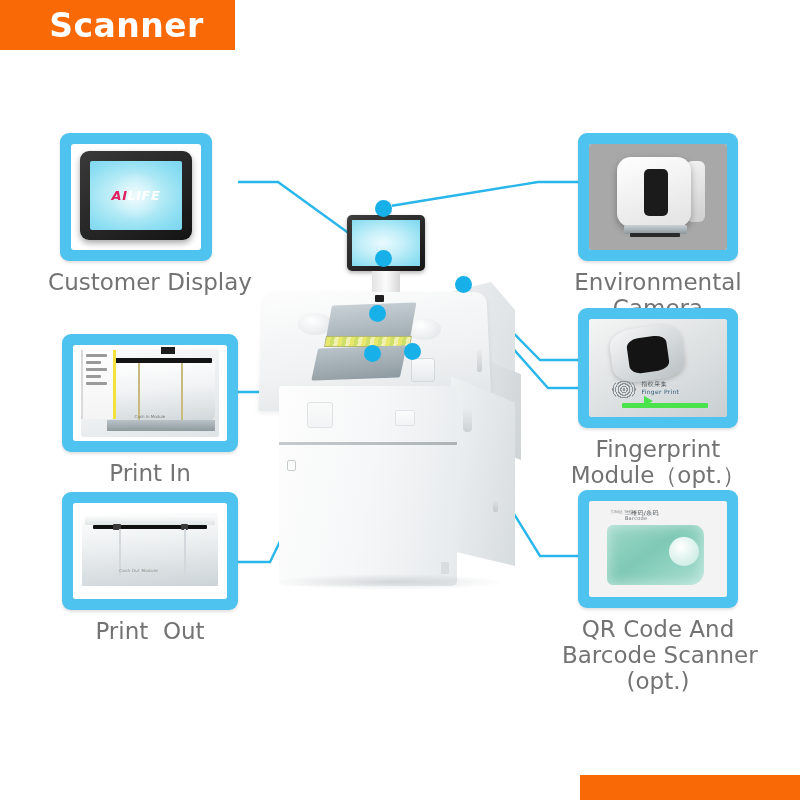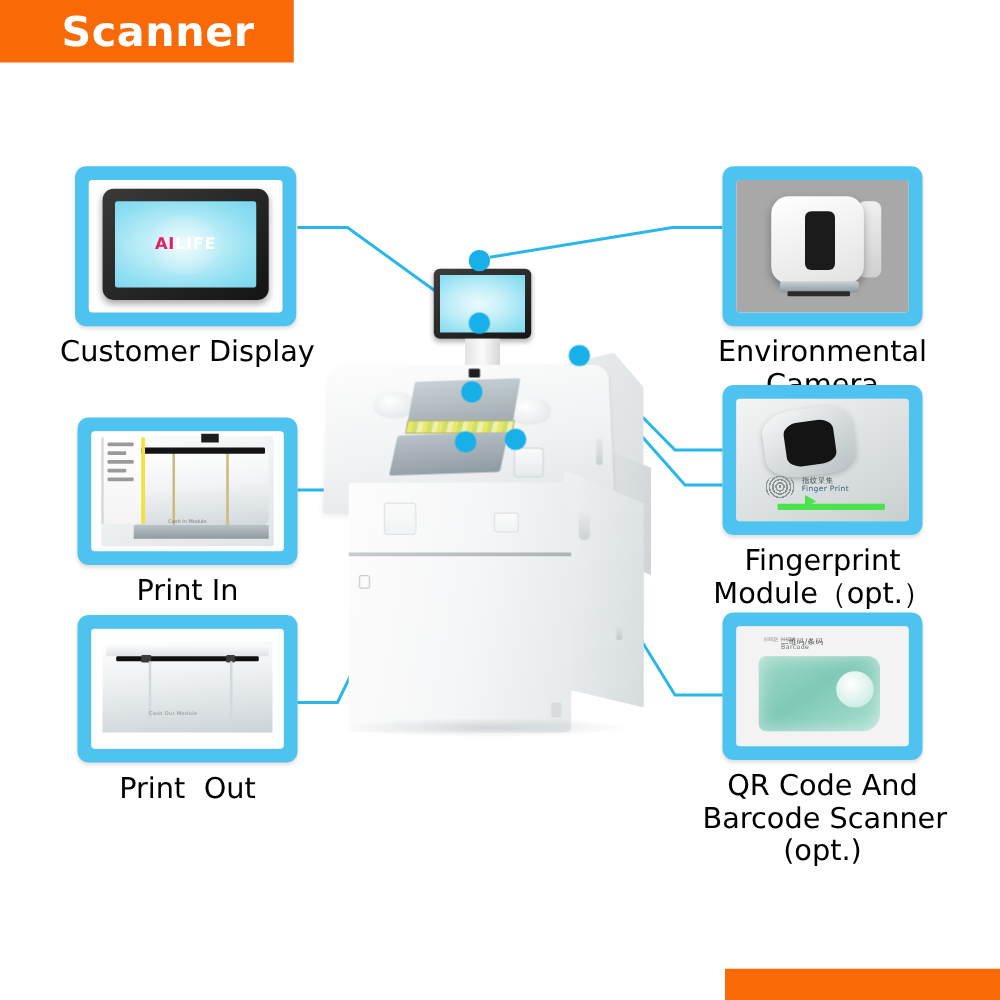--- a/index.html
+++ b/index.html
@@ -35,21 +35,21 @@
     background:#4FC3F0;border-radius:9px;
     padding:11px;box-sizing:border-box;
     box-shadow:0 2px 3px rgba(0,0,0,.12);
     width:100%;height:100%;
   }
   .frame-inner{
     width:100%;height:100%;border-radius:3px;overflow:hidden;position:relative;
     background:#e9e9e9;
   }
   .caption{
-    text-align:center;color:#000000;font-size:23px;line-height:1.12;
+    text-align:center;color:#737373;font-size:23px;line-height:1.12;
     margin-top:7px;white-space:pre;
   }
 
   
   .cd-bezel{
     position:absolute;left:7%;top:7%;width:86%;height:84%;
     background:linear-gradient(145deg,#3a3a3a,#141414);
     border-radius:9px;padding:10px;box-sizing:border-box;
     box-shadow:0 3px 6px rgba(0,0,0,.35);
   }
@@ -357,21 +357,21 @@
     <div class="k-shadow"></div>
   </div>
 
   <div class="dot" style="left:375px;top:200px;"></div>
   <div class="dot" style="left:375px;top:250px;"></div>
   <div class="dot" style="left:369px;top:305px;"></div>
   <div class="dot" style="left:364px;top:345px;"></div>
   <div class="dot" style="left:455px;top:276px;"></div>
   <div class="dot" style="left:404px;top:343px;"></div>
 
-  <div class="callout" style="left:60px;top:133px;width:177px;height:128px;">
+  <div class="callout" style="left:60px;top:133px;width:152px;height:128px;font-style:italic;">
     <div class="frame">
       <div class="frame-inner" style="background:#ffffff;">
         <div class="cd-bezel">
           <div class="cd-screen">
             <div class="cd-halo"></div>
             <div class="cd-logo">
               <span class="ai">AI</span><span class="life">LIFE</span>
             </div>
           </div>
         </div>

